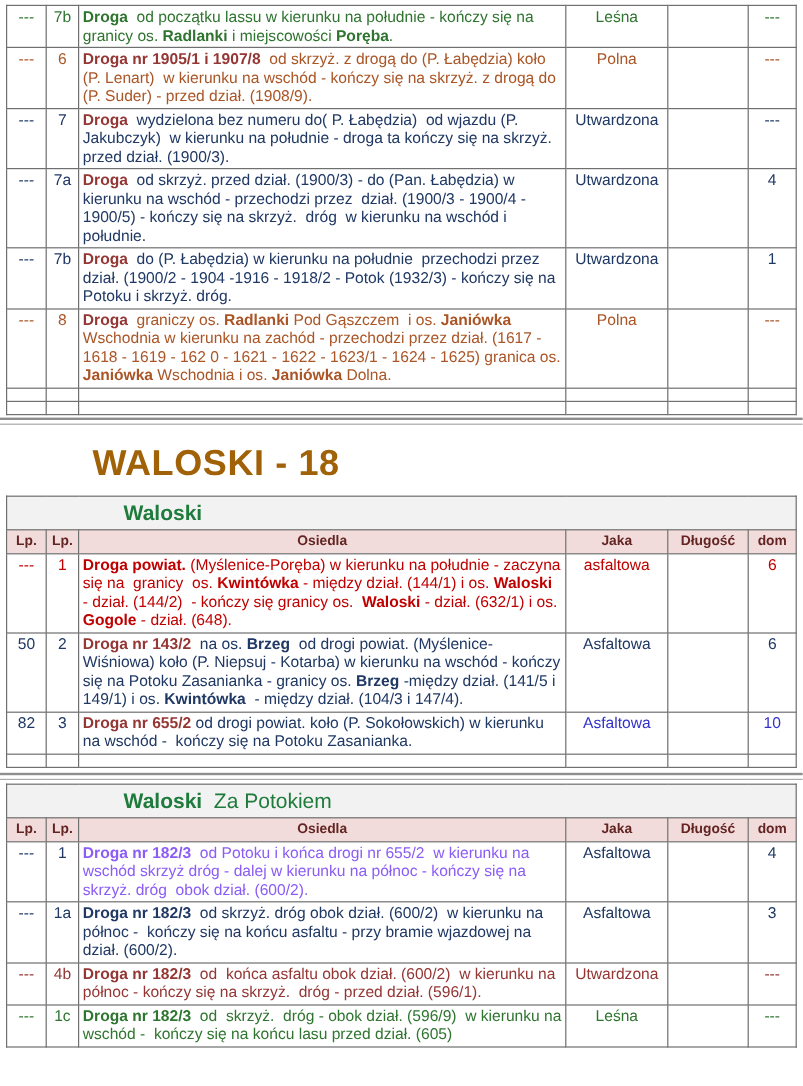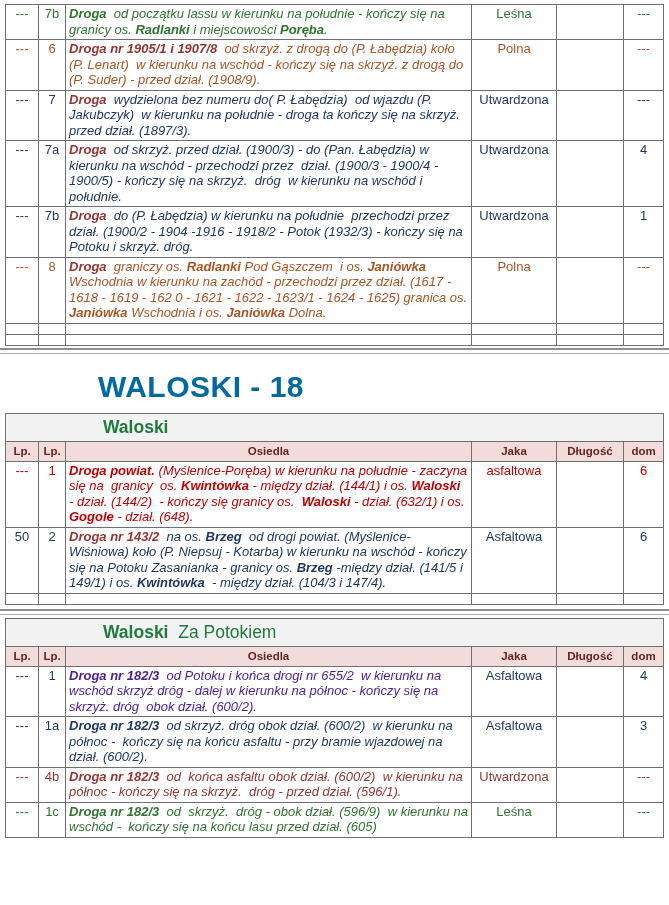--- a/index.html
+++ b/index.html
@@ -10,40 +10,40 @@
   .doc{padding-top:4px;}
   table.roads{
     border-collapse:collapse;table-layout:fixed;
     width:658px;margin-left:5px;
   }
   table.roads td{
     border:1px solid #6f6f6f;vertical-align:top;
     font-size:13px;line-height:15.5px;padding:1px 3px 2px 3px;
   }
   td.lp{text-align:center;}
-  td.osiedla{padding:1px 7px 2px 7px;white-space:pre-wrap;font-style:italic;}
+  td.osiedla{padding:1px 7px 2px 7px;white-space:pre-wrap;}
   td.jaka,td.dom,td.dlugosc{text-align:center;}
   .b{font-weight:700;}
   tr.hdr td{
     background:#F2DCDB;color:#632423;font-weight:700;
     font-size:11.5px;line-height:13px;text-align:center;padding:3px 2px;
   }
   tr.band td{
     background:#F2F2F2;font-size:17.5px;line-height:20px;
     padding:3px 4px 4px 97px;white-space:pre-wrap;font-weight:400;
   }
   tr.band .band-bold{font-weight:700;}
   tr.empty td{height:10px;padding:0;}
   .sep{
     width:669px;height:3px;margin:2px 0 0 0;
     border-top:2px solid #8e8e8e;border-bottom:1px solid #aaaaaa;
   }
   .title{
-    font-size:30px;font-weight:700;color:#0369a1;
-    letter-spacing:0.5px;margin:16px 0 9px 98px;line-height:34px;
+    font-size:30px;font-weight:700;color:#a16207;
+    letter-spacing:0.5px;margin:16px 0 9px 77px;line-height:34px;
   }
 </style>
 </head>
 <body>
 
 <div class="doc">
 
   <table class="roads">
     <colgroup>
       <col style="width:33px">
@@ -66,21 +66,21 @@
           <td class="lp" style="color: rgb(170, 85, 38);">---</td>
           <td class="lp" style="color: rgb(170, 85, 38);">6</td>
           <td class="osiedla" style="color: rgb(170, 85, 38);"><span class="b" style="color: rgb(148, 54, 52);">Droga nr 1905/1 i 1907/8</span><span>  od skrzyż. z drogą do (P. Łabędzia) koło (P. Lenart)  w kierunku na wschód - kończy się na skrzyż. z drogą do (P. Suder) - przed dział. (1908/9).</span></td>
           <td class="jaka" style="color: rgb(170, 85, 38);">Polna</td>
           <td class="dlugosc" style="color: rgb(170, 85, 38);"></td>
           <td class="dom" style="color: rgb(170, 85, 38);">---</td>
         </tr>
         <tr>
           <td class="lp" style="color: rgb(31, 56, 100);">---</td>
           <td class="lp" style="color: rgb(31, 56, 100);">7</td>
-          <td class="osiedla" style="color: rgb(31, 56, 100);"><span class="b" style="color: rgb(148, 54, 52);">Droga</span><span>  wydzielona bez numeru do( P. Łabędzia)  od wjazdu (P. Jakubczyk)  w kierunku na południe - droga ta kończy się na skrzyż. przed dział. (1897/3).</span></td>
+          <td class="osiedla" style="color: rgb(31, 56, 100);"><span class="b" style="color: rgb(148, 54, 52);">Droga</span><span>  wydzielona bez numeru do( P. Łabędzia)  od wjazdu (P. Jakubczyk)  w kierunku na południe - droga ta kończy się na skrzyż. przed dział. (1900/3).</span></td>
           <td class="jaka" style="color: rgb(31, 56, 100);">Utwardzona</td>
           <td class="dlugosc" style="color: rgb(31, 56, 100);"></td>
           <td class="dom" style="color: rgb(31, 56, 100);">---</td>
         </tr>
         <tr>
           <td class="lp" style="color: rgb(31, 56, 100);">---</td>
           <td class="lp" style="color: rgb(31, 56, 100);">7a</td>
           <td class="osiedla" style="color: rgb(31, 56, 100);"><span class="b" style="color: rgb(148, 54, 52);">Droga</span><span>  od skrzyż. przed dział. (1900/3) - do (Pan. Łabędzia) w kierunku na wschód - przechodzi przez  dział. (1900/3 - 1900/4 - 1900/5) - kończy się na skrzyż.  dróg  w kierunku na wschód i południe.</span></td>
           <td class="jaka" style="color: rgb(31, 56, 100);">Utwardzona</td>
           <td class="dlugosc" style="color: rgb(31, 56, 100);"></td>
@@ -155,20 +155,28 @@
           <td class="dom" style="color: rgb(192, 0, 0);">6</td>
         </tr>
         <tr>
           <td class="lp" style="color: rgb(31, 56, 100);">50</td>
           <td class="lp" style="color: rgb(31, 56, 100);">2</td>
           <td class="osiedla" style="color: rgb(31, 56, 100);"><span class="b" style="color: rgb(148, 54, 52);">Droga nr 143/2</span><span>  na os. </span><span class="b">Brzeg</span><span>  od drogi powiat. (Myślenice-Wiśniowa) koło (P. Niepsuj - Kotarba) w kierunku na wschód - kończy się na Potoku Zasanianka - granicy os. </span><span class="b">Brzeg</span><span> -między dział. (141/5 i 149/1) i os. </span><span class="b">Kwintówka</span><span>  - między dział. (104/3 i 147/4).</span></td>
           <td class="jaka" style="color: rgb(31, 56, 100);">Asfaltowa</td>
           <td class="dlugosc" style="color: rgb(31, 56, 100);"></td>
           <td class="dom" style="color: rgb(31, 56, 100);">6</td>
         </tr>
+        <tr>
+          <td class="lp" style="color: rgb(31, 56, 100);">82</td>
+          <td class="lp" style="color: rgb(31, 56, 100);">3</td>
+          <td class="osiedla" style="color: rgb(31, 56, 100);"><span class="b" style="color: rgb(148, 54, 52);">Droga nr 655/2</span><span> od drogi powiat. koło (P. Sokołowskich) w kierunku na wschód -  kończy się na Potoku Zasanianka.</span></td>
+          <td class="jaka" style="color: rgb(51, 51, 204);">Asfaltowa</td>
+          <td class="dlugosc" style="color: rgb(51, 51, 204);"></td>
+          <td class="dom" style="color: rgb(51, 51, 204);">10</td>
+        </tr>
         <tr class="empty">
           <td class=""></td>
           <td class=""></td>
           <td class=""></td>
           <td class=""></td>
           <td class=""></td>
           <td class=""></td>
         </tr>
       </tbody>
   </table>
@@ -192,21 +200,21 @@
           <td class="">Lp.</td>
           <td class="">Lp.</td>
           <td class="">Osiedla</td>
           <td class="">Jaka</td>
           <td class="">Długość</td>
           <td class="">dom</td>
         </tr>
         <tr>
           <td class="lp" style="color: rgb(31, 56, 100);">---</td>
           <td class="lp" style="color: rgb(31, 56, 100);">1</td>
-          <td class="osiedla" style="color: #4c1d95;"><span class="b">Droga nr 182/3</span><span>  od Potoku i końca drogi nr 655/2  w kierunku na wschód skrzyż dróg - dalej w kierunku na północ - kończy się na skrzyż. dróg  obok dział. (600/2).</span></td>
+          <td class="osiedla" style="color: #8b5cf6;"><span class="b">Droga nr 182/3</span><span>  od Potoku i końca drogi nr 655/2  w kierunku na wschód skrzyż dróg - dalej w kierunku na północ - kończy się na skrzyż. dróg  obok dział. (600/2).</span></td>
           <td class="jaka" style="color: rgb(31, 56, 100);">Asfaltowa</td>
           <td class="dlugosc" style="color: rgb(31, 56, 100);"></td>
           <td class="dom" style="color: rgb(31, 56, 100);">4</td>
         </tr>
         <tr>
           <td class="lp" style="color: rgb(31, 56, 100);">---</td>
           <td class="lp" style="color: rgb(31, 56, 100);">1a</td>
           <td class="osiedla" style="color: rgb(31, 56, 100);"><span class="b">Droga nr 182/3</span><span>  od skrzyż. dróg obok dział. (600/2)  w kierunku na północ -  kończy się na końcu asfaltu - przy bramie wjazdowej na dział. (600/2).</span></td>
           <td class="jaka" style="color: rgb(31, 56, 100);">Asfaltowa</td>
           <td class="dlugosc" style="color: rgb(31, 56, 100);"></td>

